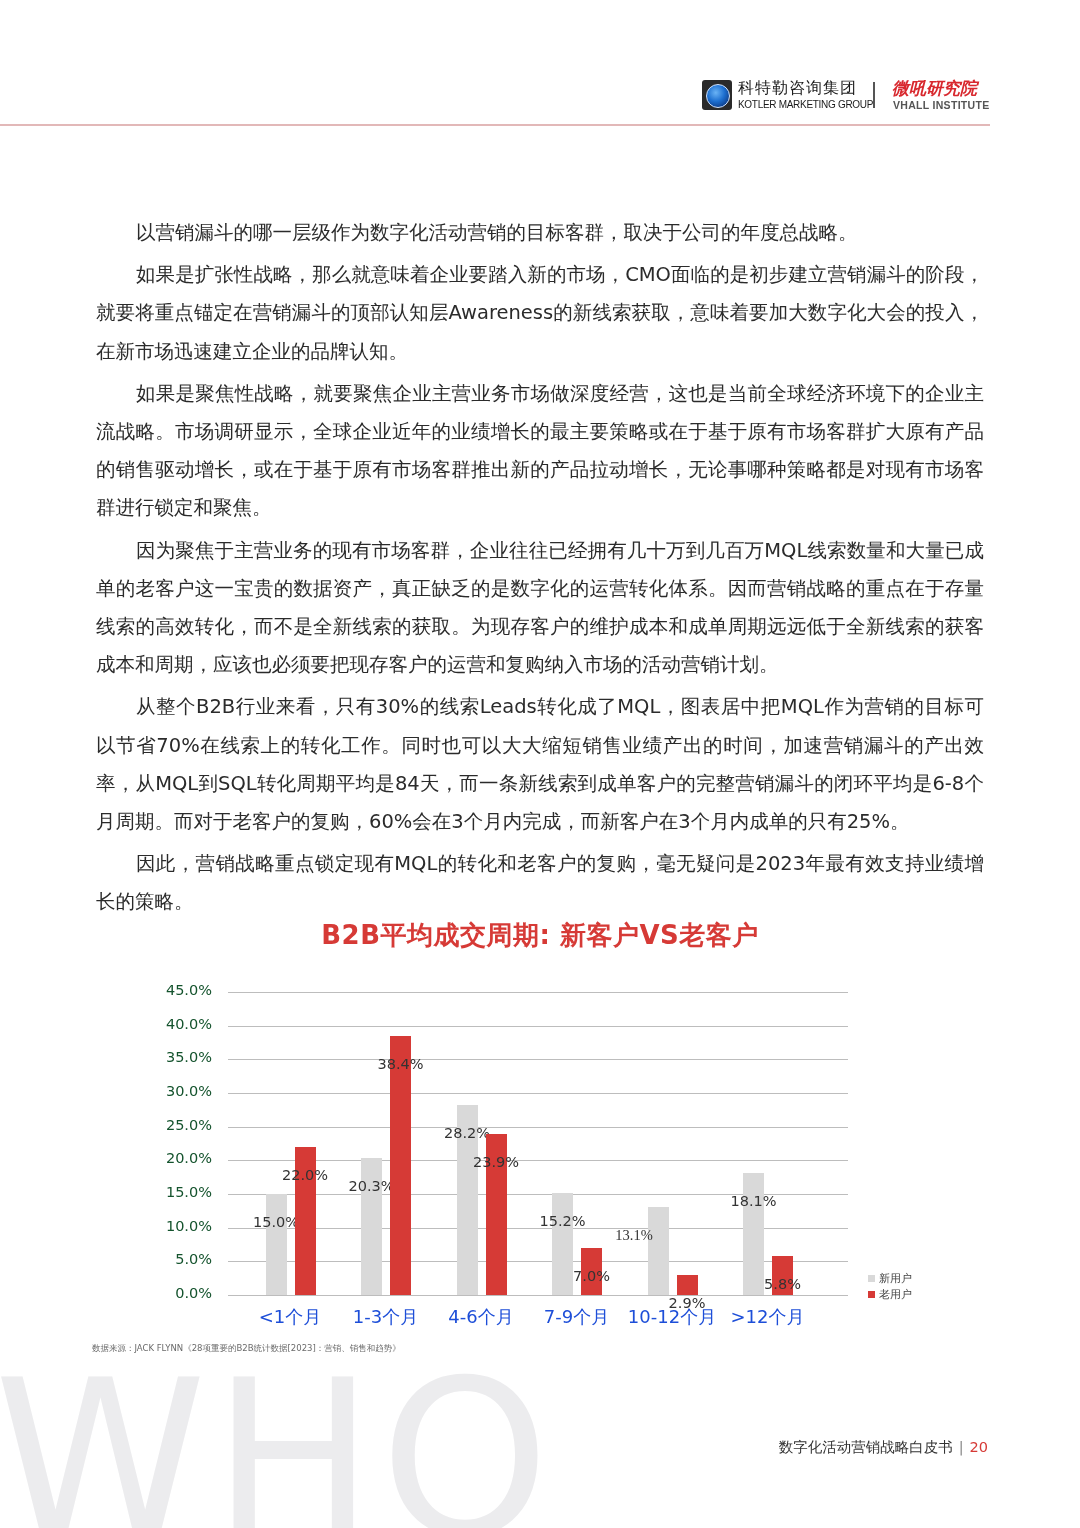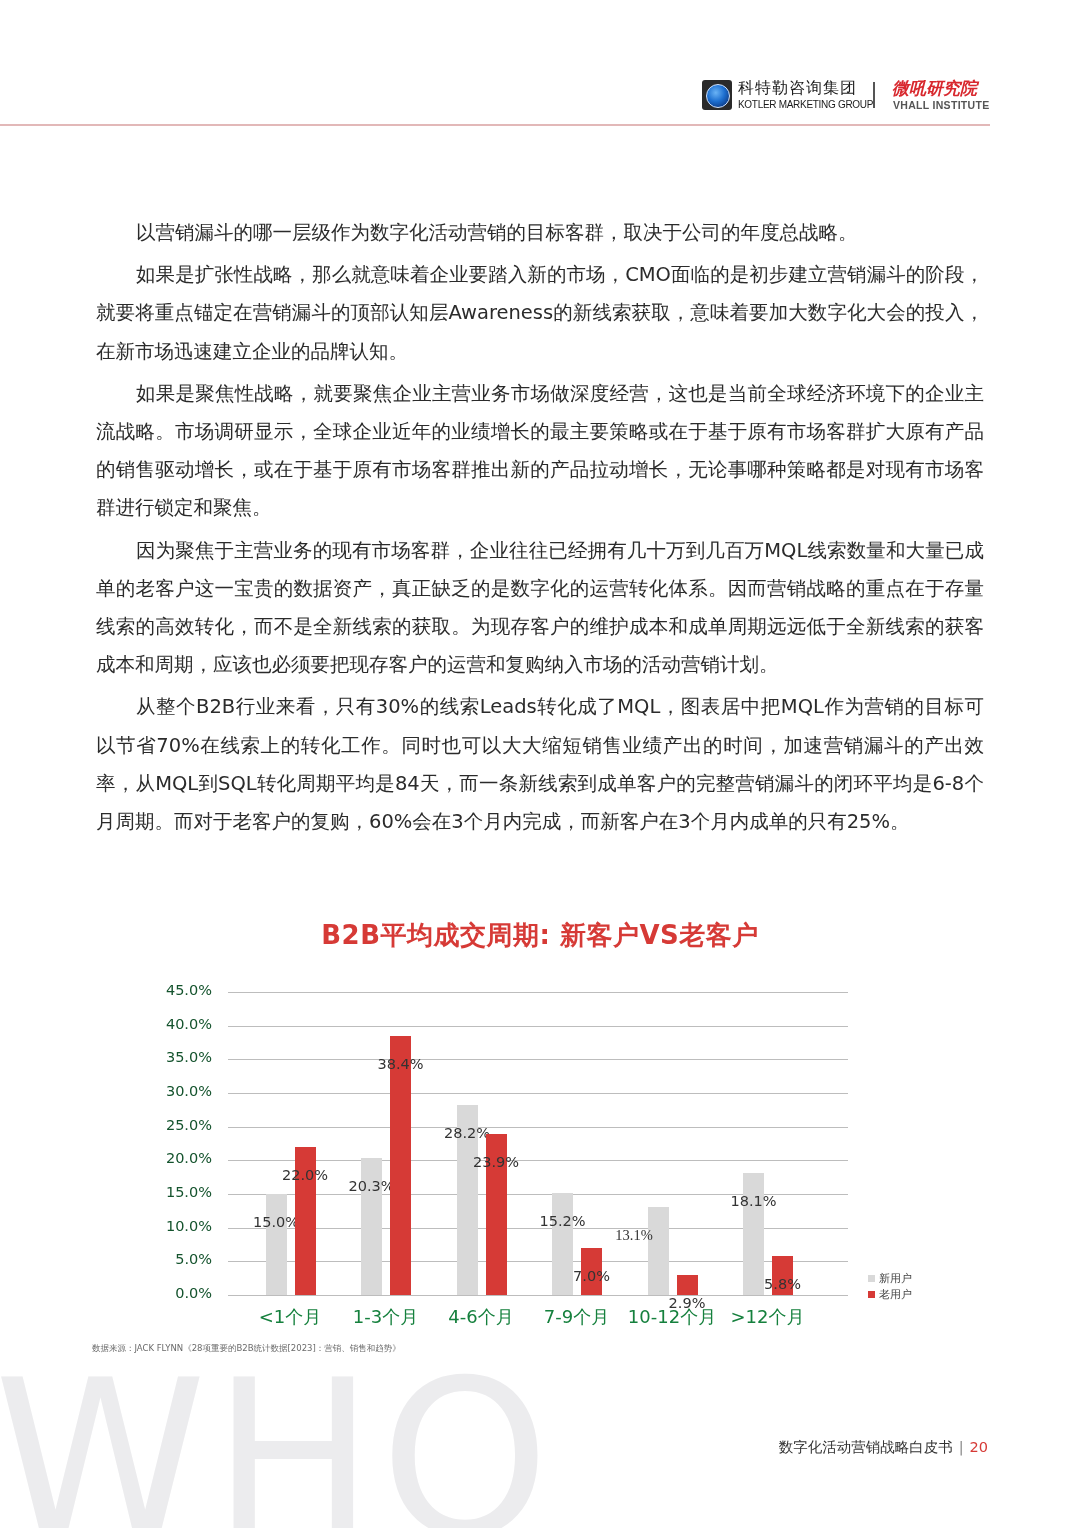--- a/index.html
+++ b/index.html
@@ -34,21 +34,21 @@
     font-size: 26px; font-weight: bold; color: #d63a36; letter-spacing: 0.5px;
   }
   .chart { position: absolute; left: 0; top: 0; width: 1080px; height: 1528px; pointer-events: none; }
   .chart * { pointer-events: auto; }
   .y-tick { position: absolute; left: 130px; width: 82px; text-align: right; font-size: 14.5px; color: #14532d; font-family: "DejaVu Sans", sans-serif; }
   .gridline { position: absolute; left: 228px; width: 620px; height: 1px; background: #bdbdbd; }
   .bar { position: absolute; width: 21px; }
   .bar.new { background: #d9d9d9; }
   .bar.old { background: #d63a36; }
   .bar-label { position: absolute; width: 70px; text-align: center; font-size: 14.5px; color: #333; margin-top: 44px; }
-  .x-label { position: absolute; top: 1305px; width: 110px; text-align: center; font-size: 18px; color: #15803d; }
+  .x-label { position: absolute; top: 1305px; width: 110px; text-align: center; font-size: 18px; color: #1d4ed8; }
   .legend { position: absolute; left: 868px; top: 1270px; font-size: 11px; color: #444; }
   .legend-row { display: flex; align-items: center; height: 16px; }
   .legend-swatch { width: 7px; height: 7px; margin-right: 4px; }
 
   .source-note { position: absolute; top: 1343px; left: 92px; font-size: 8.5px; color: #6a6a6a; white-space: nowrap; }
   .watermark {
     position: absolute; left: -6px; top: 1352px; font-family: "DejaVu Sans", sans-serif; font-size: 215px; line-height: 1;
     color: #ececee; letter-spacing: 6px; font-weight: normal;
   }
   .footer { position: absolute; top: 1438px; right: 92px; font-size: 14.5px; color: #333; white-space: nowrap; }
@@ -67,20 +67,21 @@
   <div class="vhall-en">VHALL INSTITUTE</div>
 </div>
 <div class="header-rule"></div>
 
 <div class="body-text">
   <p class="para indent">以营销漏斗的哪一层级作为数字化活动营销的目标客群，取决于公司的年度总战略。</p>
   <p class="para indent">如果是扩张性战略，那么就意味着企业要踏入新的市场，CMO面临的是初步建立营销漏斗的阶段，就要将重点锚定在营销漏斗的顶部认知层Awareness的新线索获取，意味着要加大数字化大会的投入，在新市场迅速建立企业的品牌认知。</p>
   <p class="para indent">如果是聚焦性战略，就要聚焦企业主营业务市场做深度经营，这也是当前全球经济环境下的企业主流战略。市场调研显示，全球企业近年的业绩增长的最主要策略或在于基于原有市场客群扩大原有产品的销售驱动增长，或在于基于原有市场客群推出新的产品拉动增长，无论事哪种策略都是对现有市场客群进行锁定和聚焦。</p>
   <p class="para indent">因为聚焦于主营业务的现有市场客群，企业往往已经拥有几十万到几百万MQL线索数量和大量已成单的老客户这一宝贵的数据资产，真正缺乏的是数字化的运营转化体系。因而营销战略的重点在于存量线索的高效转化，而不是全新线索的获取。为现存客户的维护成本和成单周期远远低于全新线索的获客成本和周期，应该也必须要把现存客户的运营和复购纳入市场的活动营销计划。</p>
   <p class="para indent">从整个B2B行业来看，只有30%的线索Leads转化成了MQL，图表居中把MQL作为营销的目标可以节省70%在线索上的转化工作。同时也可以大大缩短销售业绩产出的时间，加速营销漏斗的产出效率，从MQL到SQL转化周期平均是84天，而一条新线索到成单客户的完整营销漏斗的闭环平均是6-8个月周期。而对于老客户的复购，60%会在3个月内完成，而新客户在3个月内成单的只有25%。</p>
+  <p class="para indent">因此，营销战略重点锁定现有MQL的转化和老客户的复购，毫无疑问是2023年最有效支持业绩增长的策略。</p>
 </div>
 
 <div class="chart-title">B2B平均成交周期: 新客户VS老客户</div>
 <div class="chart" id="chart">
     <div class="gridline" style="top: 1295px;"></div>
     <div class="y-tick" style="top: 1285px;">0.0%</div>
     <div class="gridline" style="top: 1261.33px;"></div>
     <div class="y-tick" style="top: 1251.33px;">5.0%</div>
     <div class="gridline" style="top: 1227.67px;"></div>
     <div class="y-tick" style="top: 1217.67px;">10.0%</div>

